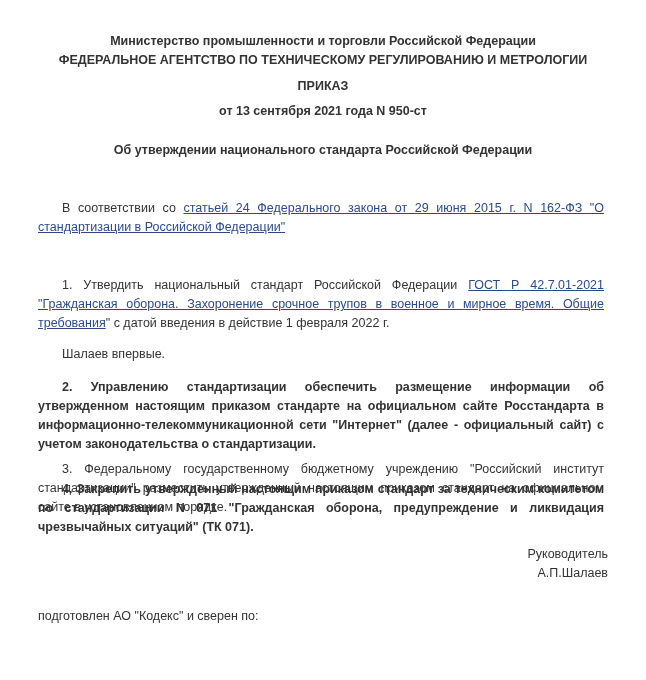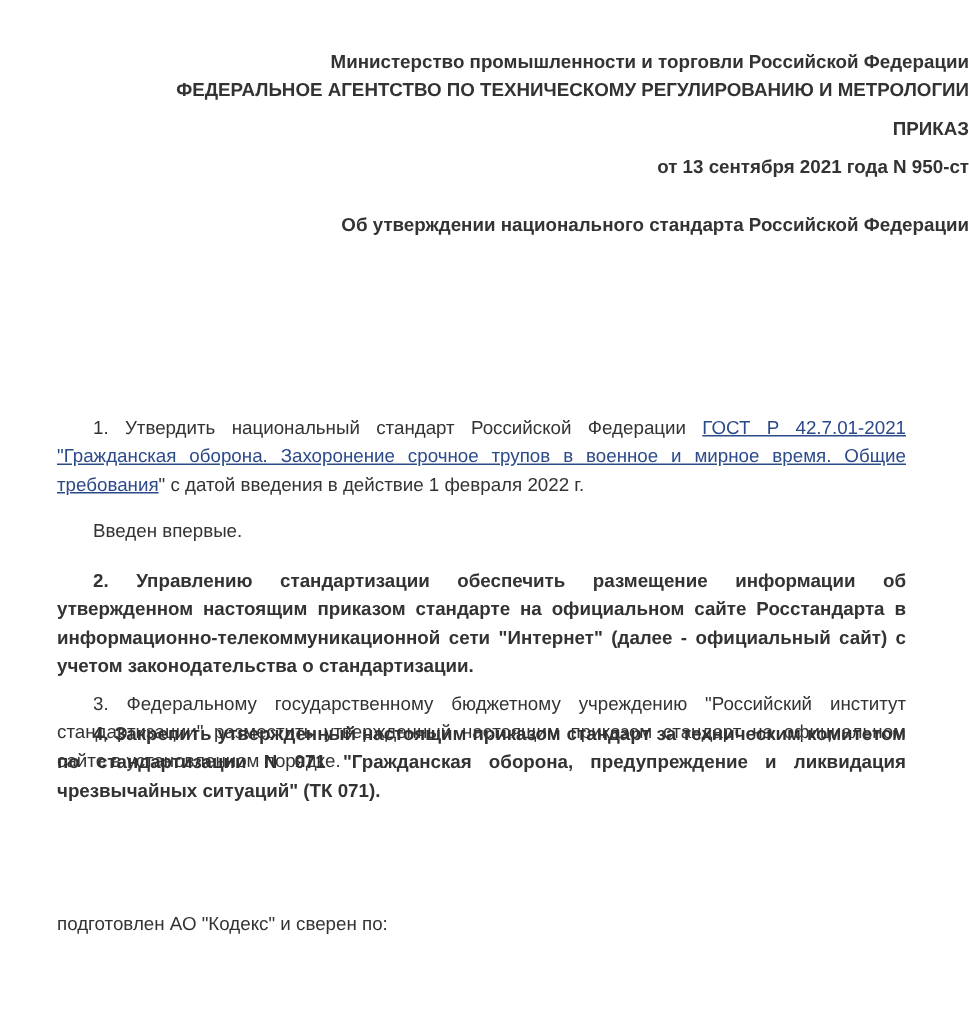--- a/index.html
+++ b/index.html
@@ -2,49 +2,54 @@
 <html><head>
 <meta charset="utf-8">
 <style>
   html, body { margin: 0; padding: 0; background: #ffffff; }
   body {
     width: 646px; height: 680px; overflow: hidden;
     font-family: "Liberation Sans", sans-serif;
     color: #333333; font-size: 12.5px;
   }
   .page { position: relative; width: 646px; height: 680px; }
-  .center { position: absolute; left: 0; width: 646px; text-align: right; }
+  .center { position: absolute; left: 0; width: 646px; text-align: center; }
   .bold { font-weight: bold; }
   .p { position: absolute; left: 38px; width: 566px; line-height: 19px; text-align: justify; }
   .indent { text-indent: 24px; }
   a.link { color: #2c4a8a; text-decoration: underline; }
   .right { position: absolute; right: 38px; text-align: right; line-height: 19px; }
   .footer { position: absolute; left: 38px; line-height: 19px; }
 </style>
 </head>
 <body>
 
 <div class="page">
 
   <div class="center bold" style="top:34px;">Министерство промышленности и торговли Российской Федерации</div>
   <div class="center bold" style="top:79px;">ПРИКАЗ</div>
   <div class="center bold" style="top:53px;">ФЕДЕРАЛЬНОЕ АГЕНТСТВО ПО ТЕХНИЧЕСКОМУ РЕГУЛИРОВАНИЮ И МЕТРОЛОГИИ</div>
   <div class="center bold" style="top:104px;">от 13 сентября 2021 года N 950-ст</div>
   <div class="center bold" style="top:143px;">Об утверждении национального стандарта Российской Федерации</div>
 
+  <div class="p indent" style="top:199px;"><span>В соответствии со </span><a class="link" href="#">статьей 24 Федерального закона от 29 июня 2015 г. N 162-ФЗ "О стандартизации в Российской Федерации"</a></div>
 
 
   <div class="p indent" style="top:276px;"><span>1. Утвердить национальный стандарт Российской Федерации </span><a class="link" href="#">ГОСТ Р 42.7.01-2021 "Гражданская оборона. Захоронение срочное трупов в военное и мирное время. Общие требования</a><span>" с датой введения в действие 1 февраля 2022 г.</span></div>
 
-  <div class="p indent" style="top:345px;">Введен впервые.</div>
+  <div class="p indent" style="top:345px;">Шалаев впервые.</div>
 
   <div class="p indent" style="top:378px;font-weight:bold;">2. Управлению стандартизации обеспечить размещение информации об утвержденном настоящим приказом стандарте на официальном сайте Росстандарта в информационно-телекоммуникационной сети "Интернет" (далее - официальный сайт) с учетом законодательства о стандартизации.</div>
 
   <div class="p indent" style="top:460px;">3. Федеральному государственному бюджетному учреждению "Российский институт стандартизации" разместить утвержденный настоящим приказом стандарт на официальном сайте в установленном порядке.</div>
 
   <div class="p indent" style="top:480px;font-weight:bold;">4. Закрепить утвержденный настоящим приказом стандарт за техническим комитетом по стандартизации N 071 "Гражданская оборона, предупреждение и ликвидация чрезвычайных ситуаций" (ТК 071).</div>
 
+  <div class="right" style="top:545px;">
+    <div>Руководитель</div>
+    <div>А.П.Шалаев</div>
+  </div>
 
   <div class="footer" style="top:607px;">
     <div>подготовлен АО "Кодекс" и сверен по:</div>
   </div>
 
 </div>
 
 </body></html>

